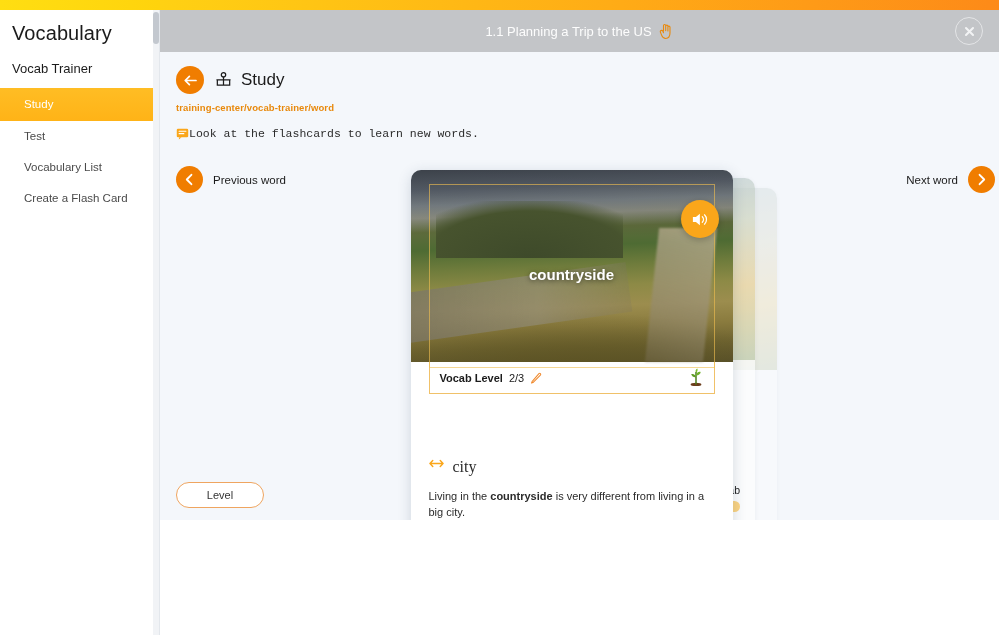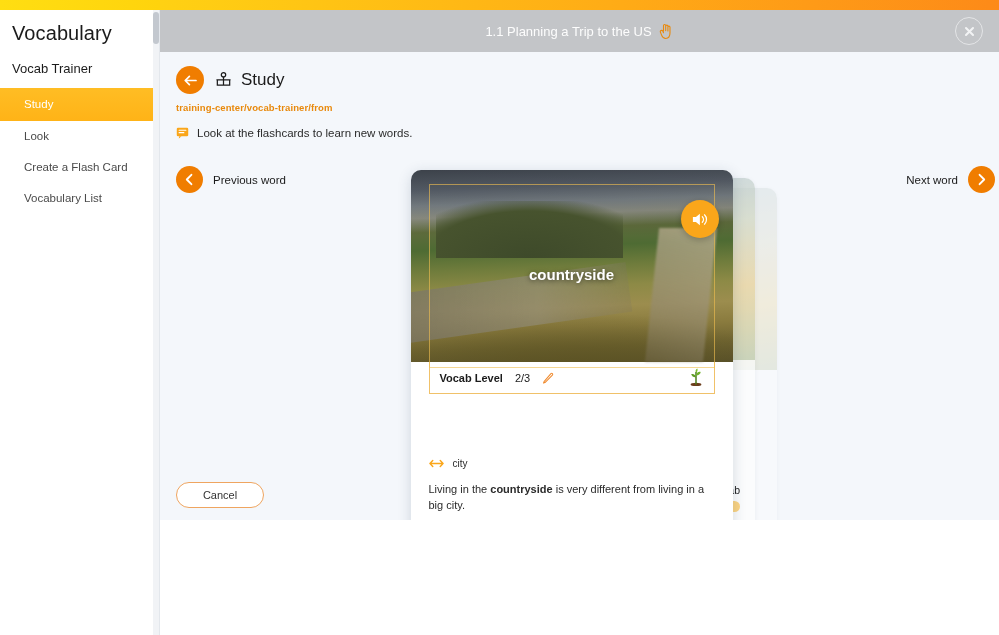--- a/index.html
+++ b/index.html
@@ -92,22 +92,22 @@
   }
   .page-title {
     font-size: 17px; color: #1b1b1b; font-weight: 400;
     display: flex; align-items: center; gap: 8px;
   }
   .breadcrumb {
     font-size: 9.5px; color: #E8890C; font-weight: bold;
     margin-top: 8px; letter-spacing: .1px; cursor: pointer;
   }
   .hint-row {
-    display: flex; align-items: center; gap: 8px;
-    margin-top: 14px; padding-left: 16px;
+    display: flex; align-items: center; 
+    margin-top: 14px; padding-left: 16px; font-family: Liberation Mono, monospace;
   }
   .hint-text { font-size: 11.5px; color: #2b2b2b; }
 
   
   .wordnav {
     position: absolute; left: 0; right: 0; top: 166px;
     display: flex; align-items: center; justify-content: space-between;
     padding: 0 4px 0 16px;
   }
   .nav-circle {
@@ -206,35 +206,35 @@
     box-shadow: 0 2px 6px rgba(0,0,0,.22);
   }
 
   .level-row {
     margin: 0 18px; padding: 8px 8px 8px 10px;
     border: 1px solid #F0C169;
     border-top: none;
     display: flex; align-items: center; justify-content: space-between;
     height: 32px;
   }
-  .level-left { display: flex; align-items: center; gap: 12px; font-size: 11px; color: #1b1b1b; }
+  .level-left { display: flex; align-items: center; gap: 6px; font-size: 11px; color: #1b1b1b; }
   .level-left b { font-weight: bold; }
   .pencil { cursor: pointer; display: inline-flex; }
 
   .card-body { padding: 12px 18px 0 18px; }
   .term-row { display: flex; align-items: flex-start; justify-content: space-between; }
   .term { font-size: 16.5px; color: #1b1b1b; line-height: 20px; }
   .ipa { font-size: 10.5px; color: #F0A32A; margin-top: 2px; letter-spacing: .2px; }
   .rel-link {
     display: flex; align-items: center; gap: 7px;
     font-size: 10.5px; color: #333; margin-top: 3px; cursor: pointer;
   }
   .antonym-row {
     display: flex; align-items: flex-start; gap: 9px;
-    font-size: 10px; color: #2b2b2b; margin-top: 52px;
+    font-size: 16px; color: #2b2b2b; margin-top: 52px; font-family: Liberation Serif, serif;
   }
   .sentence {
     font-size: 11px; color: #2b2b2b; line-height: 16px;
     margin-top: 12px; padding-bottom: 16px;
   }
   .sentence b { font-weight: bold; }
   .flip-row {
     border-top: 4px solid #0f172a;
     text-align: left; padding: 22px 0 14px 0;
     cursor: pointer;
@@ -273,23 +273,23 @@
 <body>
 
 <div id="app">
 
   <div class="sidebar">
     <div class="sidebar-topbar"></div>
     <div class="brand">Vocabulary</div>
     <div class="section-title">Vocab Trainer</div>
     <div class="nav">
       <div class="nav-item active">Study</div>
-      <div class="nav-item">Look</div>
+      <div class="nav-item">Test</div>
+      <div class="nav-item">Vocabulary List</div>
       <div class="nav-item">Create a Flash Card</div>
-      <div class="nav-item">Vocabulary List</div>
     </div>
     <div class="sidebar-scroll"></div>
     <div class="sidebar-scroll-thumb"></div>
   </div>
 
   <div class="main">
     <div class="main-topbar"></div>
 
     <div class="titlebar">
       <div class="titlebar-text">
@@ -315,21 +315,21 @@
           </svg>
         </div>
         <div class="page-title">
           <svg width="19" height="19" viewBox="0 0 20 20">
             <circle cx="10" cy="4" r="2.3" fill="none" stroke="#1b1b1b" stroke-width="1.3"></circle>
             <path d="M10 6.6v8.2M3 9.3h14M3.5 9.3v5.6h13V9.3" fill="none" stroke="#1b1b1b" stroke-width="1.3" stroke-linecap="round"></path>
           </svg>
           <span>Study</span>
         </div>
       </div>
-      <div class="breadcrumb">training-center/vocab-trainer/from</div>
+      <div class="breadcrumb">training-center/vocab-trainer/word</div>
     </div>
 
     <div class="hint-row">
       <svg width="13" height="12" viewBox="0 0 14 13">
         <rect x="0.8" y="0.8" width="12.4" height="9.3" rx="1.4" fill="#FAA61A"></rect>
         <path d="M3.4 10.1 3 12.4l3-2.3z" fill="#FAA61A"></path>
         <path d="M3.3 3.6h7.4M3.3 6.1h5.2" stroke="#ffffff" stroke-width="1.1" stroke-linecap="round"></path>
       </svg>
       <span class="hint-text">Look at the flashcards to learn new words.</span>
     </div>
@@ -413,21 +413,21 @@
 
           <div class="flip-row">
             <span class="flip-label">Flip Card</span>
           </div>
         </div>
 
       </div>
     </div>
 
     <div class="footer">
-      <button class="cancel-btn">Cancel</button>
+      <button class="cancel-btn">Level</button>
       <div class="progress-wrap">
         <div class="progress-head">
           <span class="progress-label">Progress</span>
           <span class="progress-count">4/11 Vocab</span>
         </div>
         <div class="progress-track">
           <div class="progress-fill" style="width: 36%;"></div>
         </div>
       </div>
     </div>

